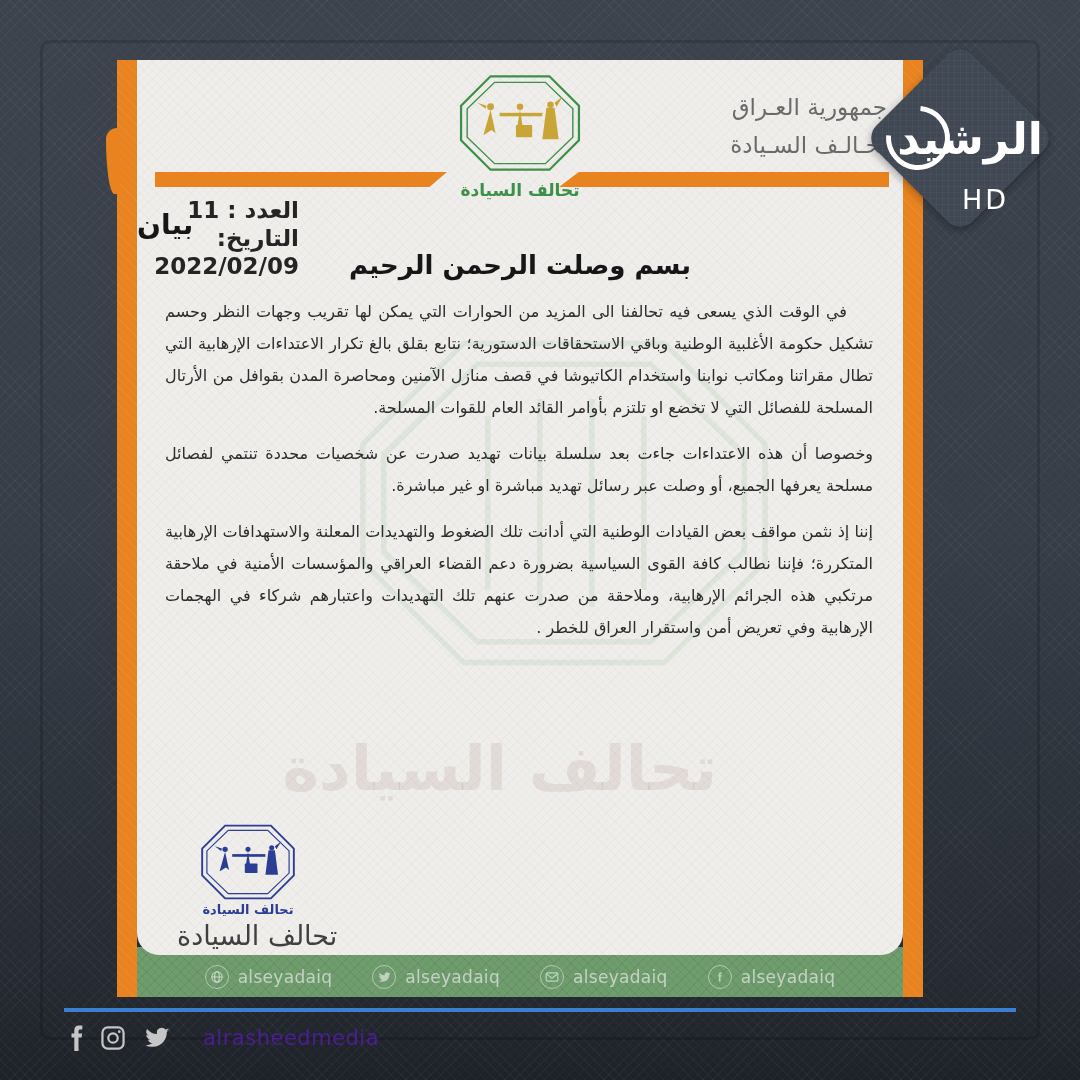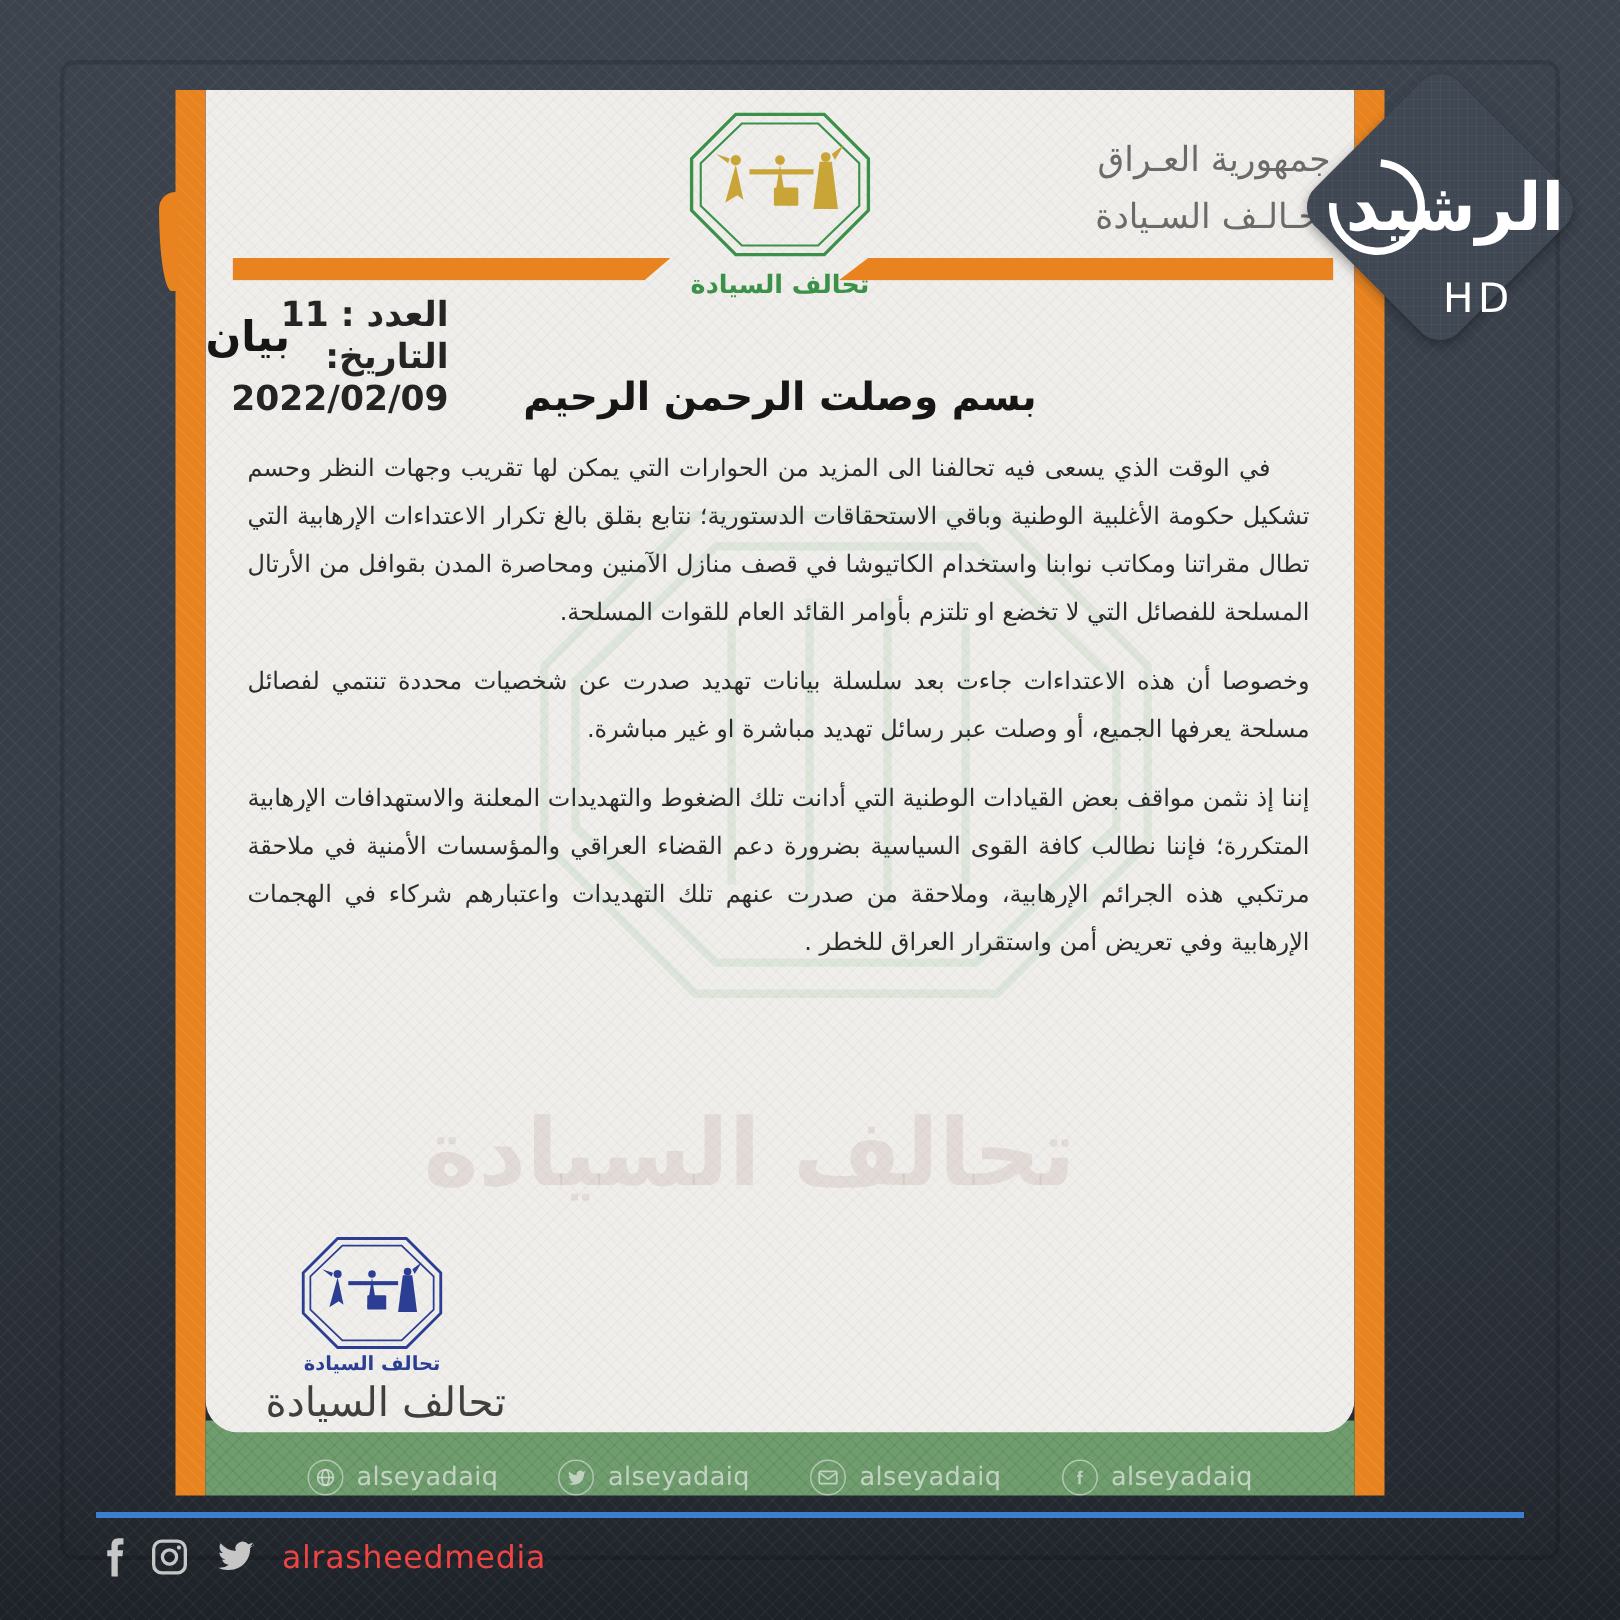--- a/index.html
+++ b/index.html
@@ -29,21 +29,21 @@
   .bar.right { right:0; }
   .bar.left::after { 
     content:''; position:absolute; left:-11px; top:68px; width:13px; height:66px;
     background:#e8831f; border-radius:12px 0 0 70% / 12px 0 0 90%;
   }
   .band {
     position:absolute; left:20px; right:20px; bottom:0; height:50px; background:#6f9d6e; z-index:1;
     background-image:
       repeating-linear-gradient(45deg, rgba(0,0,0,.06) 0 1px, transparent 1px 6px),
       repeating-linear-gradient(135deg, rgba(0,0,0,.06) 0 1px, transparent 1px 6px);
-    display:flex; align-items:flex-end; justify-content:center;
+    display:flex; align-items:center; justify-content:center;
   }
   .paper {
     position:absolute; left:20px; right:20px; top:0; bottom:42px; z-index:2;
     background-color:#efeeeb; border-radius:0 0 22px 22px; overflow:hidden;
     background-image:
       repeating-linear-gradient(45deg, rgba(150,140,150,.05) 0 1px, transparent 1px 6px),
       repeating-linear-gradient(135deg, rgba(150,140,150,.05) 0 1px, transparent 1px 6px);
   }
 
   
@@ -109,21 +109,21 @@
     transform:rotate(-40deg); }
   .hd { position:absolute; left:962px; top:184px; z-index:51;
     font-size:27px; font-weight:normal; color:#fff; letter-spacing:3px; }
 
   
   .blue-line { position:absolute; left:64px; top:1008px; width:952px; height:4px;
     background:#3b7ed2; z-index:5; }
   .footer-row { position:absolute; left:68px; top:1020px; height:36px; z-index:5;
     display:flex; align-items:center; gap:15px; }
   .footer-row svg { fill:#c6c6c6; }
-  .footer-handle { font-size:21px; color:#ef4444; margin-left:1px; letter-spacing:.5px; }
+  .footer-handle { font-size:21px; color:#4c1d95; margin-left:16px; letter-spacing:.5px; }
 </style>
 </head>
 <body>
 
 <div class="bg-hatch"></div>
 <div class="bg-frame"></div>
 
 <div class="doc">
   <div class="bar left"></div>
   <div class="bar right"></div>

